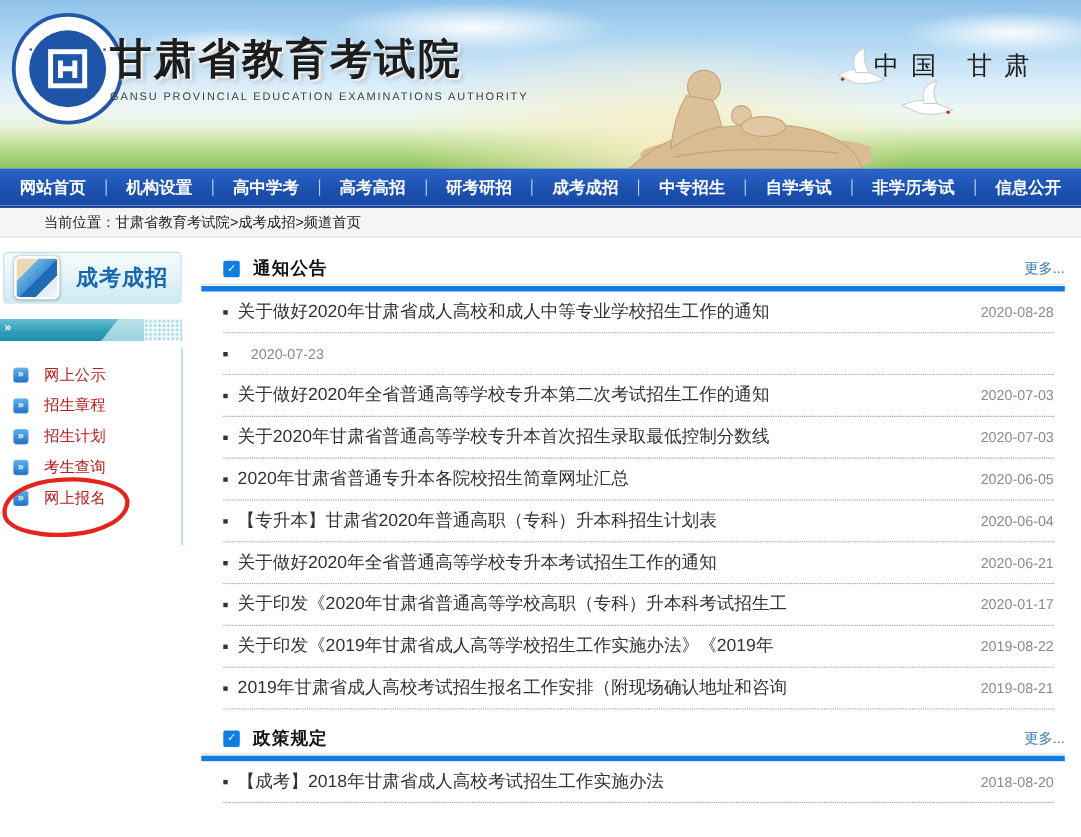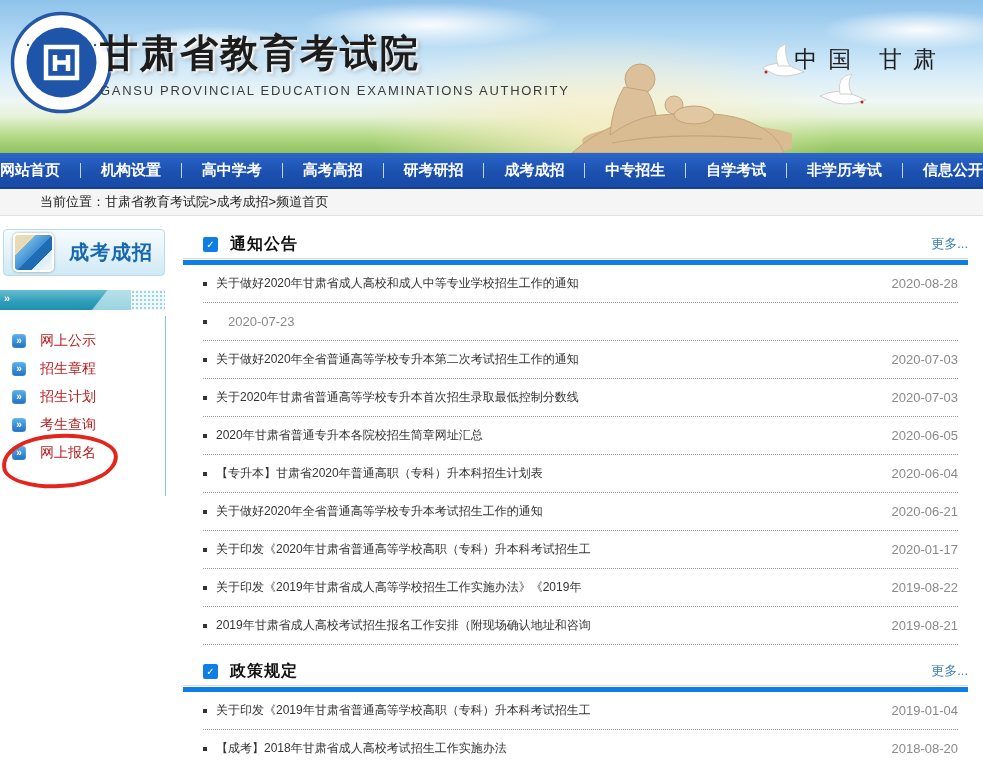--- a/index.html
+++ b/index.html
@@ -12,31 +12,31 @@
   .cloud { position:absolute; background:radial-gradient(ellipse at center,rgba(255,255,255,.95) 0%,rgba(255,255,255,0) 70%); }
   .cloud.c1 { left:300px; top:2px; width:260px; height:46px; }
   .cloud.c2 { left:120px; top:26px; width:180px; height:34px; }
   .cloud.c3 { left:820px; top:10px; width:200px; height:40px; }
   .hill { position:absolute; right:150px; bottom:-70px; width:460px; height:190px; border-radius:50%;
     background:radial-gradient(ellipse at center,rgba(247,238,198,.95) 0%,rgba(247,238,198,0) 72%); }
   .logo { position:absolute; left:10px; top:11px; }
   .site-title-block { position:absolute; left:100px; top:28px; }
   .site-title { font-size:38px; font-weight:bold; color:#1c1c1c; letter-spacing:2px;
     text-shadow:2px 2px 2px rgba(255,255,255,.9), 3px 3px 4px rgba(110,110,110,.45); }
-  .site-subtitle { margin-top:4px; font-size:13px; color:#3c3c3c; letter-spacing:1.7px; }
+  .site-subtitle { margin-top:4px; font-size:10px; color:#3c3c3c; letter-spacing:1.7px; }
   .region-label { position:absolute; right:36px; top:44px; font-family:"Liberation Serif","DejaVu Serif",serif;
     font-size:23px; color:#1f1f1f; letter-spacing:11px; white-space:nowrap; }
   .statue { position:absolute; left:552px; bottom:0; }
   .dove { position:absolute; }
   .dove.d1 { left:752px; top:42px; }
   .dove.d2 { left:812px; top:72px; }
 
   
   .nav { height:34px; background:linear-gradient(180deg,#2b66c9 0%,#1c51b0 55%,#174aa6 100%);
-    display:flex; align-items:center; justify-content:space-between; padding:0 0; }
+    display:flex; align-items:center; justify-content:space-between; padding:0 18px; }
   .nav-item { color:#fff; font-size:15px; font-weight:bold; text-decoration:none; white-space:nowrap; cursor:pointer; }
   .nav-sep { width:1px; height:15px; background:rgba(255,255,255,.75); }
 
   
   .breadcrumb { height:29px; background:#f5f5f5; border-top:2px solid #173f93; border-bottom:1px solid #e2e2e2;
     line-height:26px; padding-left:40px; font-size:13px; font-weight:normal; color:#222; }
 
   
   .content { position:relative; height:571px; overflow:hidden; }
 
@@ -74,21 +74,21 @@
     color:#fff; font-size:10px; line-height:15px; text-align:center; font-weight:bold; }
   .sec-title { margin-left:12px; font-size:16px; font-weight:bold; color:#121212; letter-spacing:1px; }
   .sec-more { margin-left:auto; margin-right:15px; font-size:13px; color:#3a7cae; text-decoration:none; cursor:pointer; }
   .sec-rule { height:1px; background:#dadada; margin-right:15px; }
   .sec-gap { height:1px; }
   .sec-bar { height:5px; background:#0e7ee4; margin-right:15px; }
   .rows { }
   .row { height:38px; display:flex; align-items:center; border-bottom:1px dotted #9a9a9a;
     margin-left:20px; margin-right:25px; }
   .sq { width:4px; height:4px; background:#333; margin-right:9px; flex:none; }
-  .rt { flex:1; font-size:12px; color:#333; text-decoration:none; white-space:nowrap; overflow:hidden; cursor:pointer; }
+  .rt { flex:1; font-size:16px; color:#333; text-decoration:none; white-space:nowrap; overflow:hidden; cursor:pointer; }
   .rd { font-size:13px; color:#8a8a8a; margin-left:12px; flex:none; }
 </style>
 </head>
 <body>
 
 <header class="banner">
   <div class="cloud c1"></div>
   <div class="cloud c2"></div>
   <div class="cloud c3"></div>
   <div class="hill"></div>
@@ -264,25 +264,20 @@
         <span class="sec-icon">✓</span>
         <span class="sec-title">政策规定</span>
         <a class="sec-more">更多...</a>
       </div>
       <div class="sec-rule"></div>
       <div class="sec-gap"></div>
       <div class="sec-bar"></div>
       <div class="rows">
         <div class="row">
           <span class="sq"></span>
-          <a class="rt">关于印发《2019年甘肃省普通高等学校高职（专科）升本科考试招生工</a>
-          <span class="rd">2019-01-04</span>
-        </div>
-        <div class="row">
-          <span class="sq"></span>
           <a class="rt">【成考】2018年甘肃省成人高校考试招生工作实施办法</a>
           <span class="rd">2018-08-20</span>
         </div>
       </div>
     </section>
 
   </main>
 </div>
 
 </body></html>

